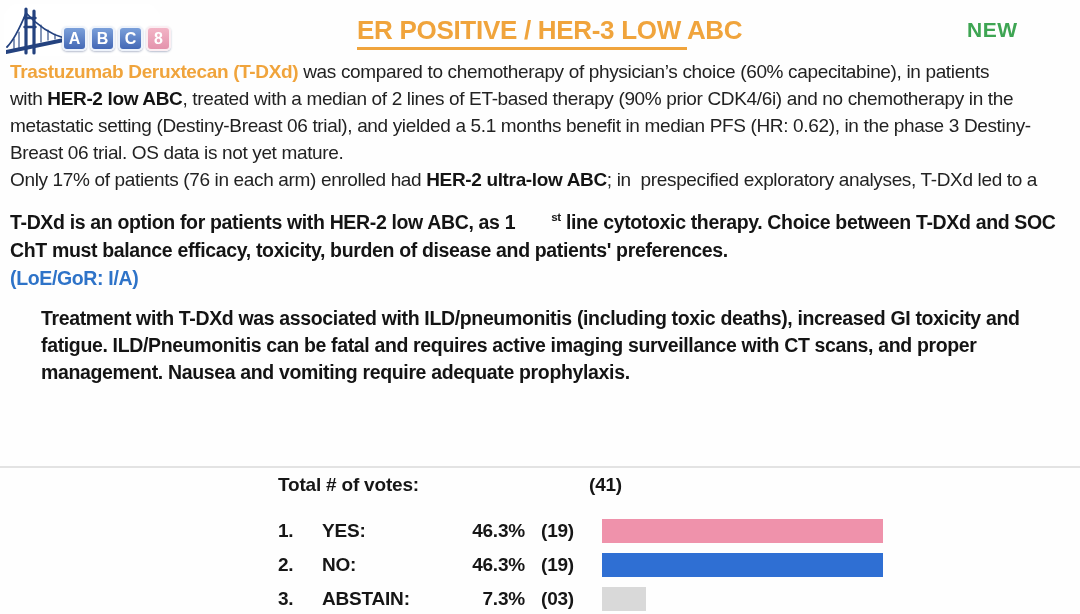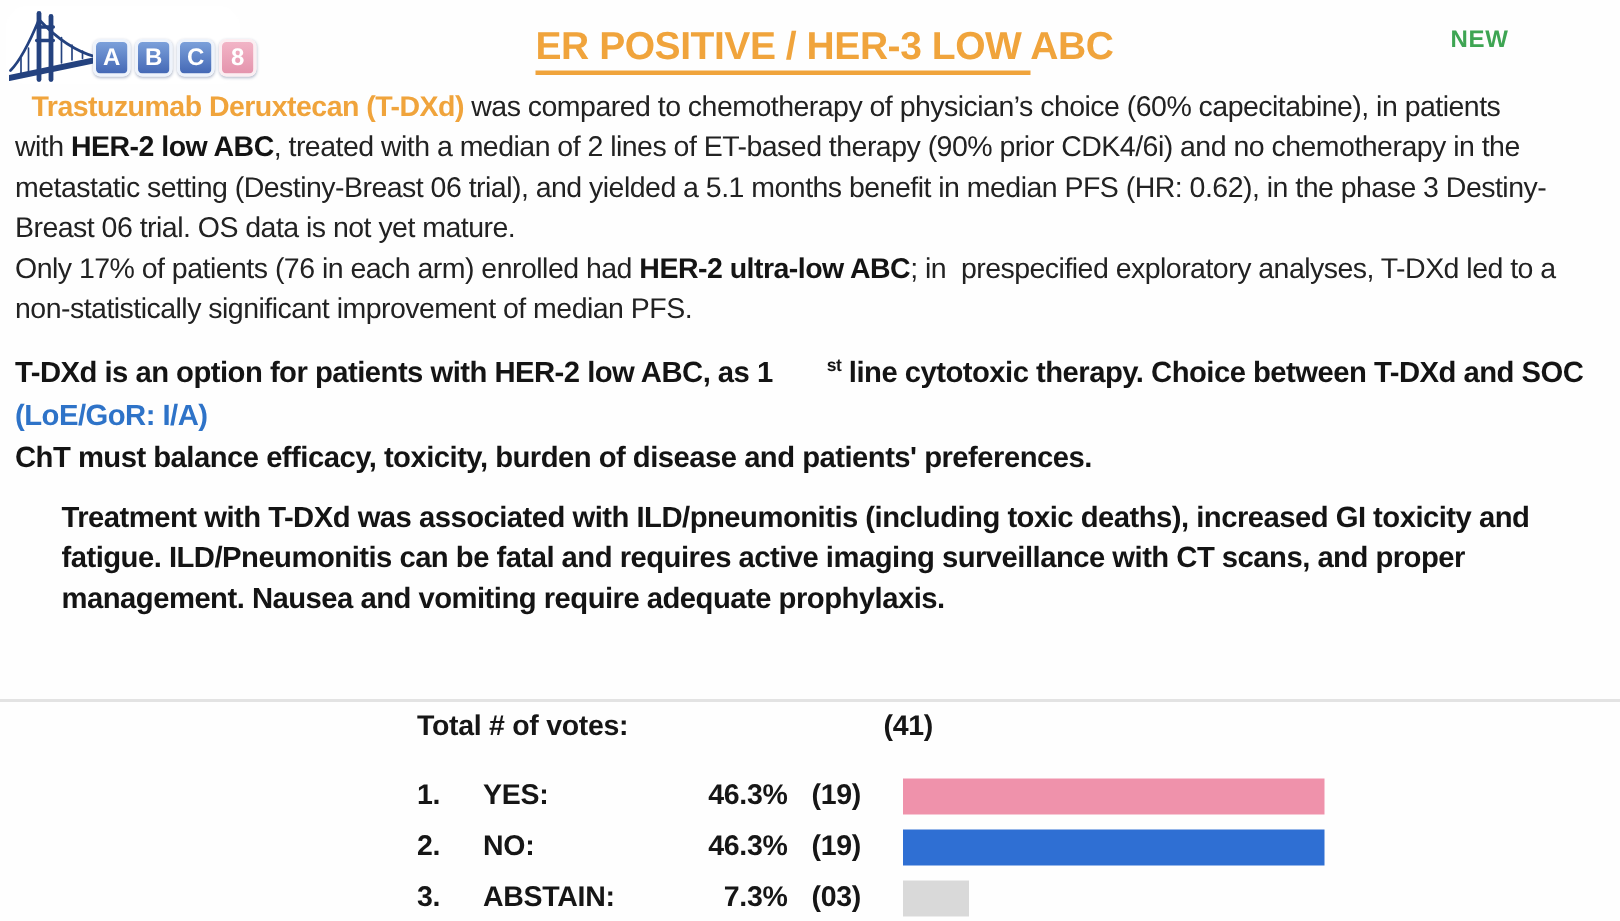--- a/index.html
+++ b/index.html
@@ -25,35 +25,35 @@
   .badge.blue{background:linear-gradient(180deg,#7ba0da 0%,#4468b5 100%);}
   .badge.pink{background:linear-gradient(180deg,#f2b4c6 0%,#e494ad 100%);border-color:#fbeef2;}
   .title{
     position:absolute;left:357px;top:15px;
     font-size:26px;font-weight:bold;color:#F0A43C;
     letter-spacing:-0.3px;white-space:pre;
   }
   .title-underline{border-bottom:3px solid #F0A43C;padding-bottom:2px;}
   .new-badge{
     position:absolute;left:967px;top:18px;
-    font-size:16px;font-weight:bold;color:#3EA553;letter-spacing:0.5px;
+    font-size:21px;font-weight:bold;color:#3EA553;letter-spacing:0.5px;
   }
   
   .body-text{
     position:absolute;left:10px;top:58px;width:1066px;overflow:hidden;
     letter-spacing:-0.35px;
   }
   .line{display:block;white-space:pre;}
   .para-1{font-size:19px;line-height:27px;margin-bottom:10px;}
   .para-2{font-size:19.5px;line-height:28px;margin-bottom:13px;}
   .para-3{font-size:19.5px;line-height:28px;margin-bottom:11px;}
   .para-4{font-size:19.5px;line-height:27px;margin-left:31px;}
   .seg-n{font-weight:normal;color:#222;}
   .seg-b{font-weight:bold;color:#141414;}
-  .seg-ob{font-weight:bold;color:#F0A43C;margin-left:11px;}
+  .seg-ob{font-weight:bold;color:#F0A43C;}
   .seg-bl{font-weight:bold;color:#2E73C8;}
   sup.seg-sup{font-weight:bold;color:#141414;font-size:60%;margin-left:36px;}
   
   .divider{position:absolute;left:0;top:466px;width:1080px;height:2px;background:#e3e3e3;}
   
   .votes{
     position:absolute;left:278px;top:472px;width:780px;
     font-size:19px;font-weight:bold;color:#161616;letter-spacing:-0.2px;
   }
   .vote-grid{display:grid;grid-template-columns:44px 146px 57px 62px auto;align-items:center;}
@@ -92,26 +92,25 @@
 
 <div class="new-badge">NEW</div>
 
 <div class="body-text">
     <div class="para para-1">
       <span class="line"><span class="seg-ob">Trastuzumab Deruxtecan (T-DXd)</span><span class="seg-n"> was compared to chemotherapy of physician’s choice (60% capecitabine), in patients</span></span>
       <span class="line"><span class="seg-n">with </span><span class="seg-b">HER-2 low ABC</span><span class="seg-n">, treated with a median of 2 lines of ET-based therapy (90% prior CDK4/6i) and no chemotherapy in the</span></span>
       <span class="line"><span class="seg-n">metastatic setting (Destiny-Breast 06 trial), and yielded a 5.1 months benefit in median PFS (HR: 0.62), in the phase 3 Destiny-</span></span>
       <span class="line"><span class="seg-n">Breast 06 trial. OS data is not yet mature.</span></span>
       <span class="line"><span class="seg-n">Only 17% of patients (76 in each arm) enrolled had </span><span class="seg-b">HER-2 ultra-low ABC</span><span class="seg-n">; in  prespecified exploratory analyses, T-DXd led to a</span></span>
-      <span class="line"><span class="seg-n">non-statistically significant improvement of median PFS.</span></span>
     </div>
     <div class="para para-2">
       <span class="line"><span class="seg-b">T-DXd is an option for patients with HER-2 low ABC, as 1</span><sup class="seg-sup">st</sup><span class="seg-b"> line cytotoxic therapy. Choice between T-DXd and SOC</span></span>
+      <span class="line"><span class="seg-b">ChT must balance efficacy, toxicity, burden of disease and patients' preferences.</span></span>
       <span class="line"><span class="seg-bl">(LoE/GoR: I/A)</span></span>
-      <span class="line"><span class="seg-b">ChT must balance efficacy, toxicity, burden of disease and patients' preferences.</span></span>
     </div>
     <div class="para para-4">
       <span class="line"><span class="seg-b">Treatment with T-DXd was associated with ILD/pneumonitis (including toxic deaths), increased GI toxicity and</span></span>
       <span class="line"><span class="seg-b">fatigue. ILD/Pneumonitis can be fatal and requires active imaging surveillance with CT scans, and proper</span></span>
       <span class="line"><span class="seg-b">management. Nausea and vomiting require adequate prophylaxis.</span></span>
     </div>
   </div>
 
 <div class="divider"></div>
 

